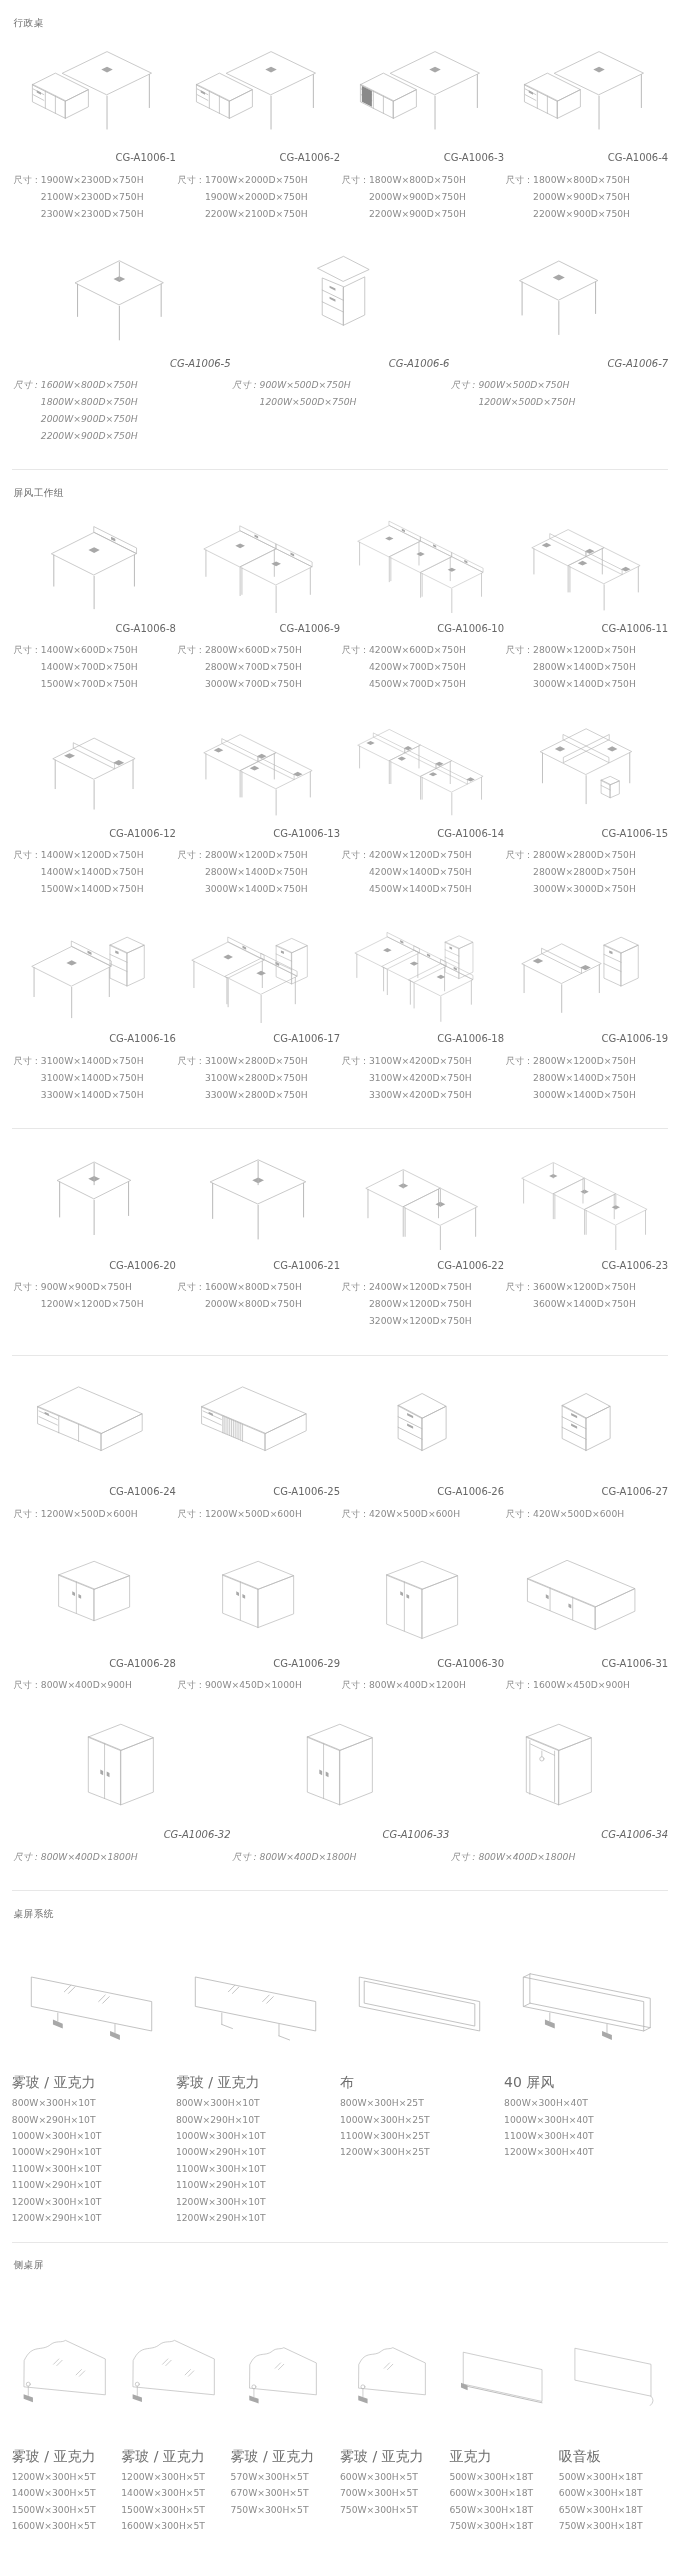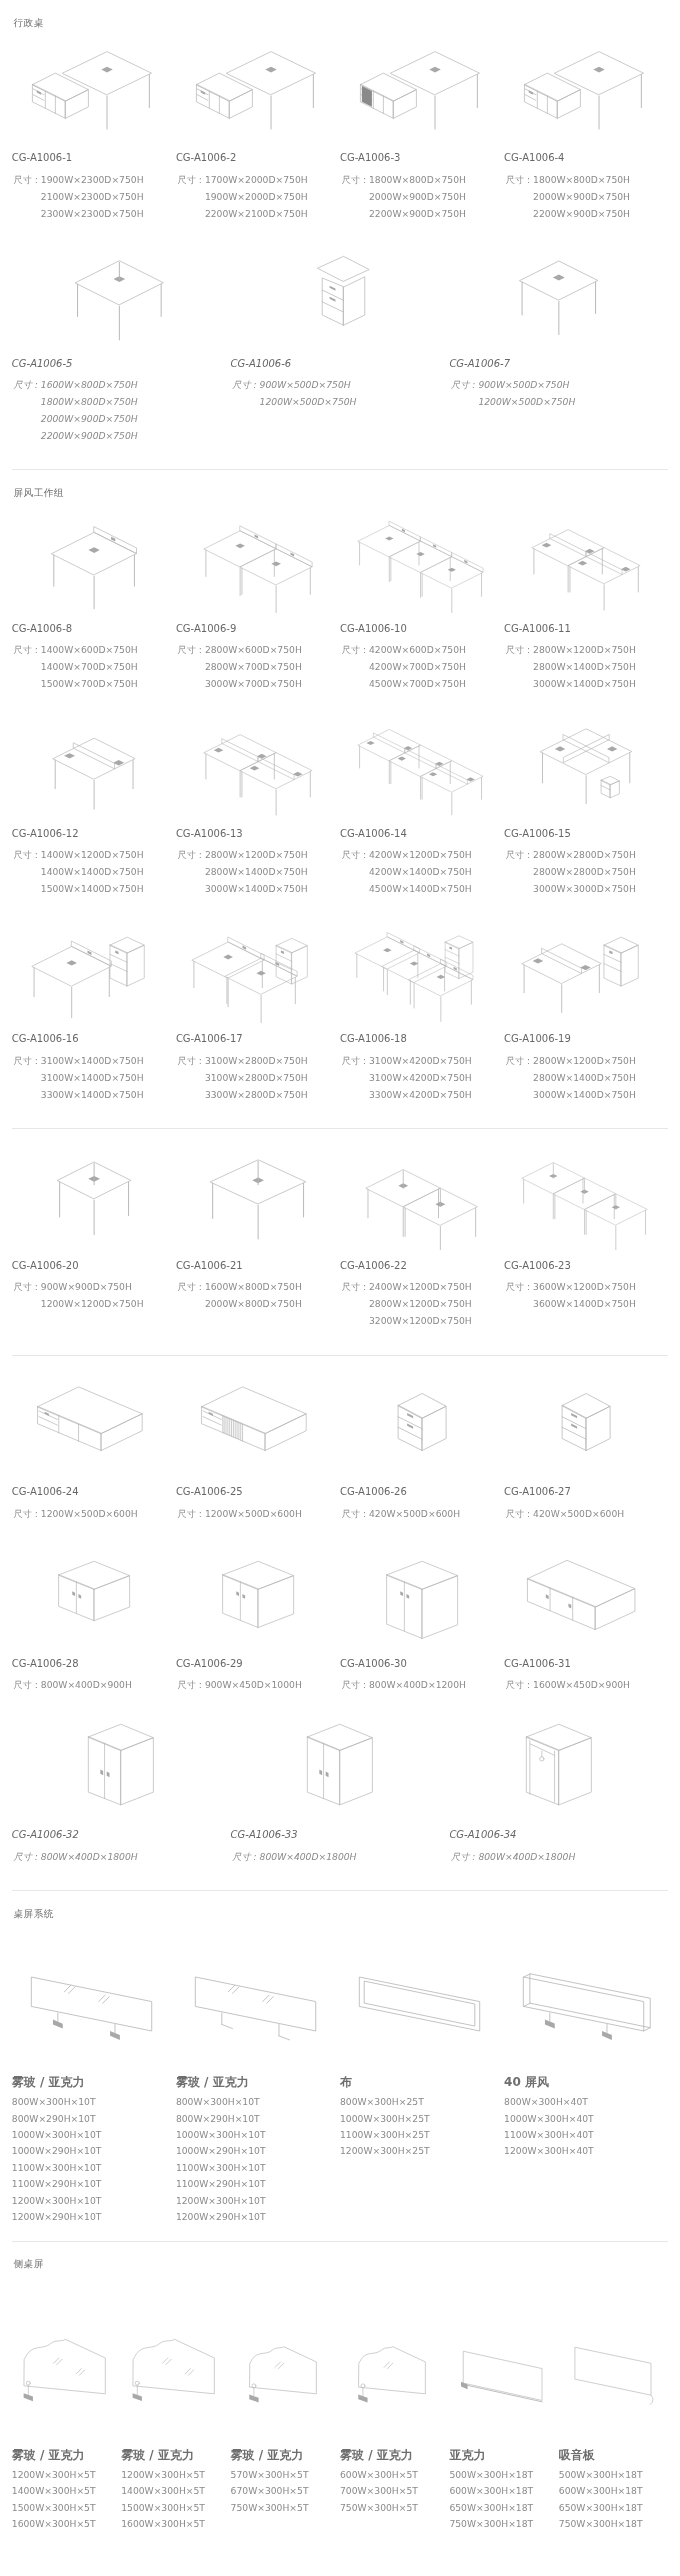--- a/index.html
+++ b/index.html
@@ -12,31 +12,31 @@
   .row.cols-4{grid-template-columns:repeat(4,1fr);}
   .row.cols-3{grid-template-columns:repeat(3,1fr);font-style:italic;}
   .cell{display:flex;flex-direction:column;min-width:0;}
   .illo{height:99px;margin-top:13.4px;display:flex;align-items:flex-end;justify-content:center;}
   .illo svg{width:94%;height:100%;}
   .illo svg polygon,.illo svg line,.illo svg path,.illo svg polyline,.illo svg circle{
     fill:none;stroke:#b5b5b5;stroke-width:1;stroke-linejoin:round;stroke-linecap:round;}
   .illo svg .f{fill:#a8a8a8;stroke:none;}
   .illo svg .d{fill:#8a8a8a;stroke:none;}
   .illo svg .lg{stroke-width:1.3;}
-  .model{text-align:left;font-size:10px;color:#666666;margin-top:10px;}
+  .model{text-align:right;font-size:10px;color:#666666;margin-top:10px;}
   .dims{display:flex;font-size:9.2px;color:#8a8a8a;line-height:17px;margin-top:7.6px;padding-left:1.7px;}
   .dims .prefix{white-space:pre;}
   .dim-line,.spec-line{white-space:nowrap;}
   .spec-row{display:grid;margin-bottom:3.4px;}
   .spec-row.cols-4s{grid-template-columns:repeat(4,1fr);}
   .spec-row.cols-6s{grid-template-columns:repeat(6,1fr);}
   .spec-col{min-width:0;padding-right:3.4px;}
   .sec-4 .illo{height:128px;}
   .sec-5 .illo{height:150px;}
-  .spec-header{font-size:12px;color:#6e6e6e;margin:11.8px 0 3.4px;white-space:nowrap;font-weight:bold;}
+  .spec-header{font-size:14px;color:#6e6e6e;margin:11.8px 0 3.4px;white-space:nowrap;}
   .spec-line{font-size:9.2px;color:#8a8a8a;line-height:16.4px;}
 </style>
 </head>
 <body>
 
 <div class="page">
   <div id="catalog">
       <div class="section sec-0">
         <div class="section-title">行政桌</div>
         <div class="row cols-4">

